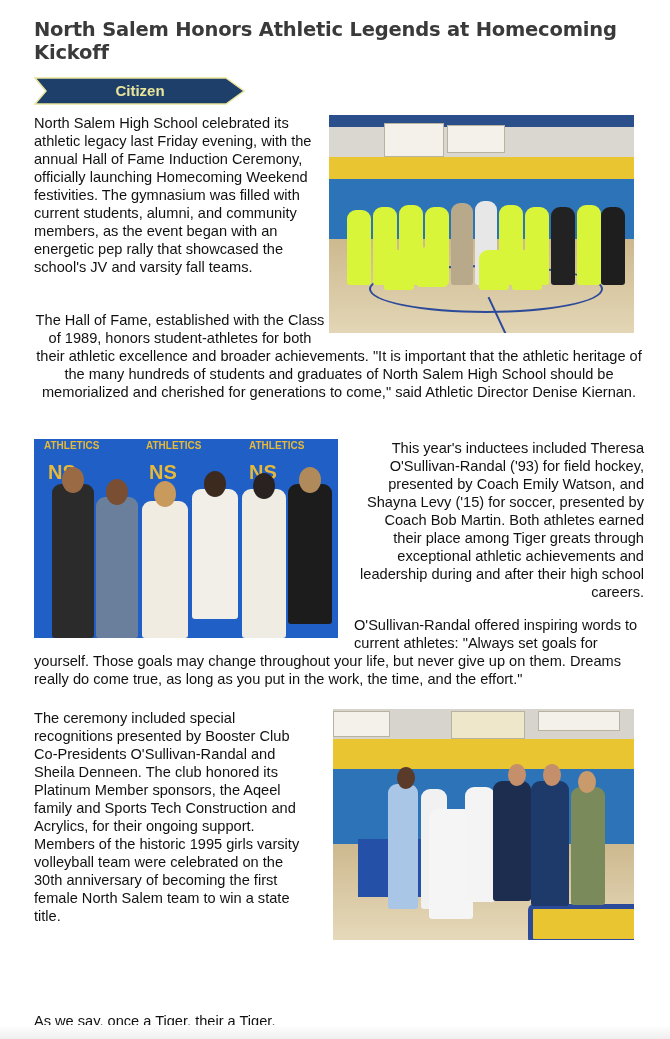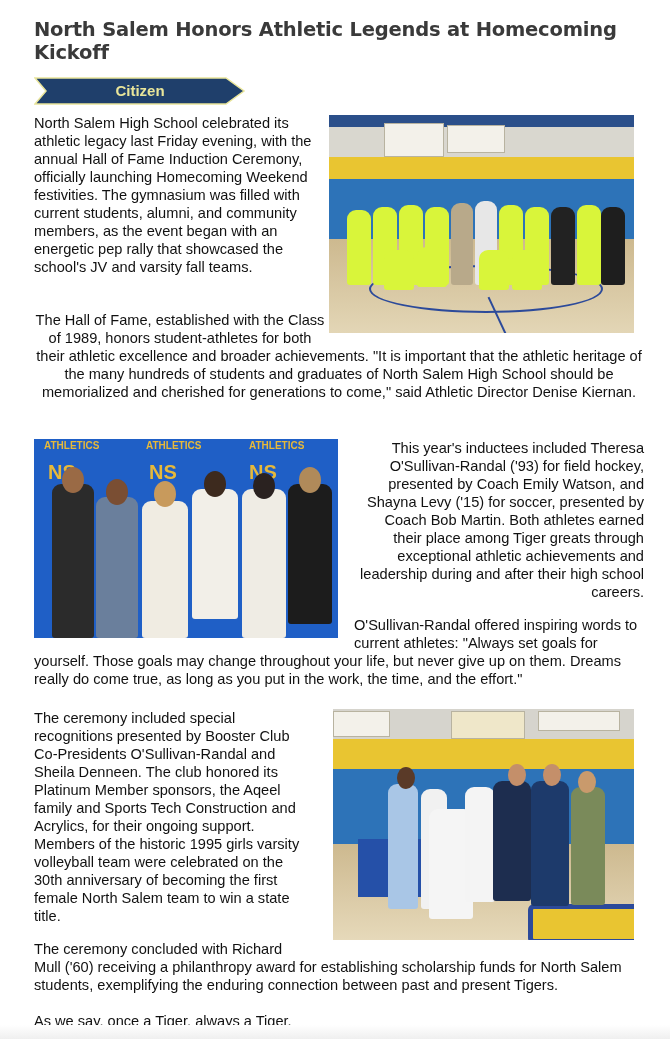--- a/index.html
+++ b/index.html
@@ -149,18 +149,17 @@
     <div class="person" style="left:132px; top:78px; width:30px; height:115px; background:#f4f4f4;"></div>
     <div class="person" style="left:160px; top:72px; width:38px; height:120px; background:#1d2d4f;"></div>
     <div class="person" style="left:198px; top:72px; width:38px; height:125px; background:#1d3a6b;"></div>
     <div class="person" style="left:238px; top:78px; width:34px; height:118px; background:#7a8a5a;"></div>
     <div class="head" style="left:64px; top:58px; width:18px; height:22px; background:#5a3a28;"></div>
     <div class="head" style="left:175px; top:55px; width:18px; height:22px; background:#c48f6a;"></div>
     <div class="head" style="left:210px; top:55px; width:18px; height:22px; background:#c48f6a;"></div>
     <div class="head" style="left:245px; top:62px; width:18px; height:22px; background:#c99a6c;"></div>
   </div>
 
-  <p class="para" style="left:34px; top:940px; width:610px;"><span style="float: right; width: 345px; height: 4px;"></span>The ceremony concluded with Richard Mull ('60) receiving a philanthropy award for establishing scholarship funds for North Salem students, exemplifying the enduring connection between past and present Tigers.</p>
 
-  <p class="para" style="left:34px; top:1012px; width:610px;">As we say, once a Tiger, always a Tiger.</p>
+  <p class="para" style="left:34px; top:1012px; width:610px;">As we say, once a Tiger, their a Tiger.</p>
 
   <div class="bottom-fade"></div>
 </div>
 
 </body></html>

